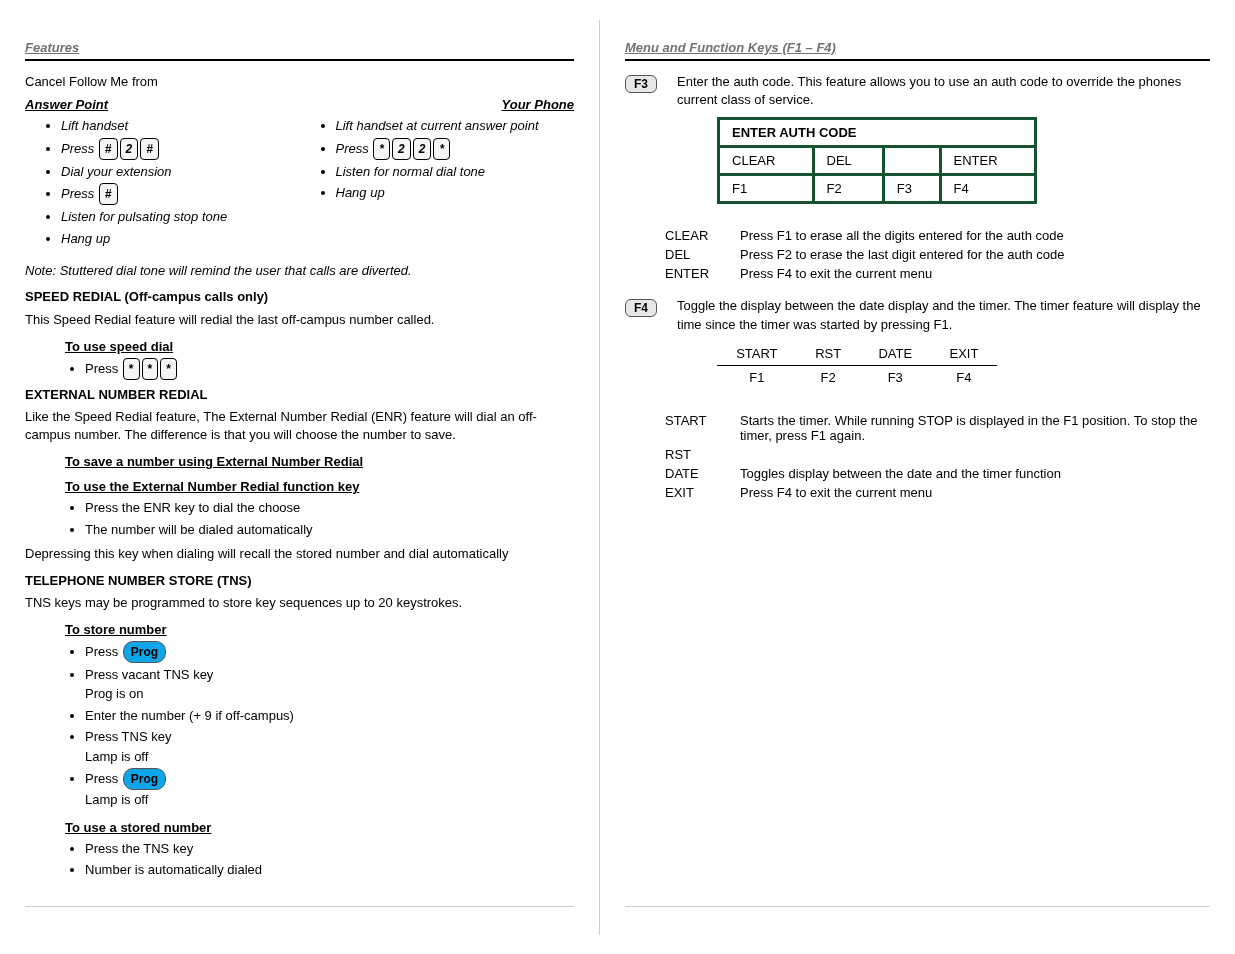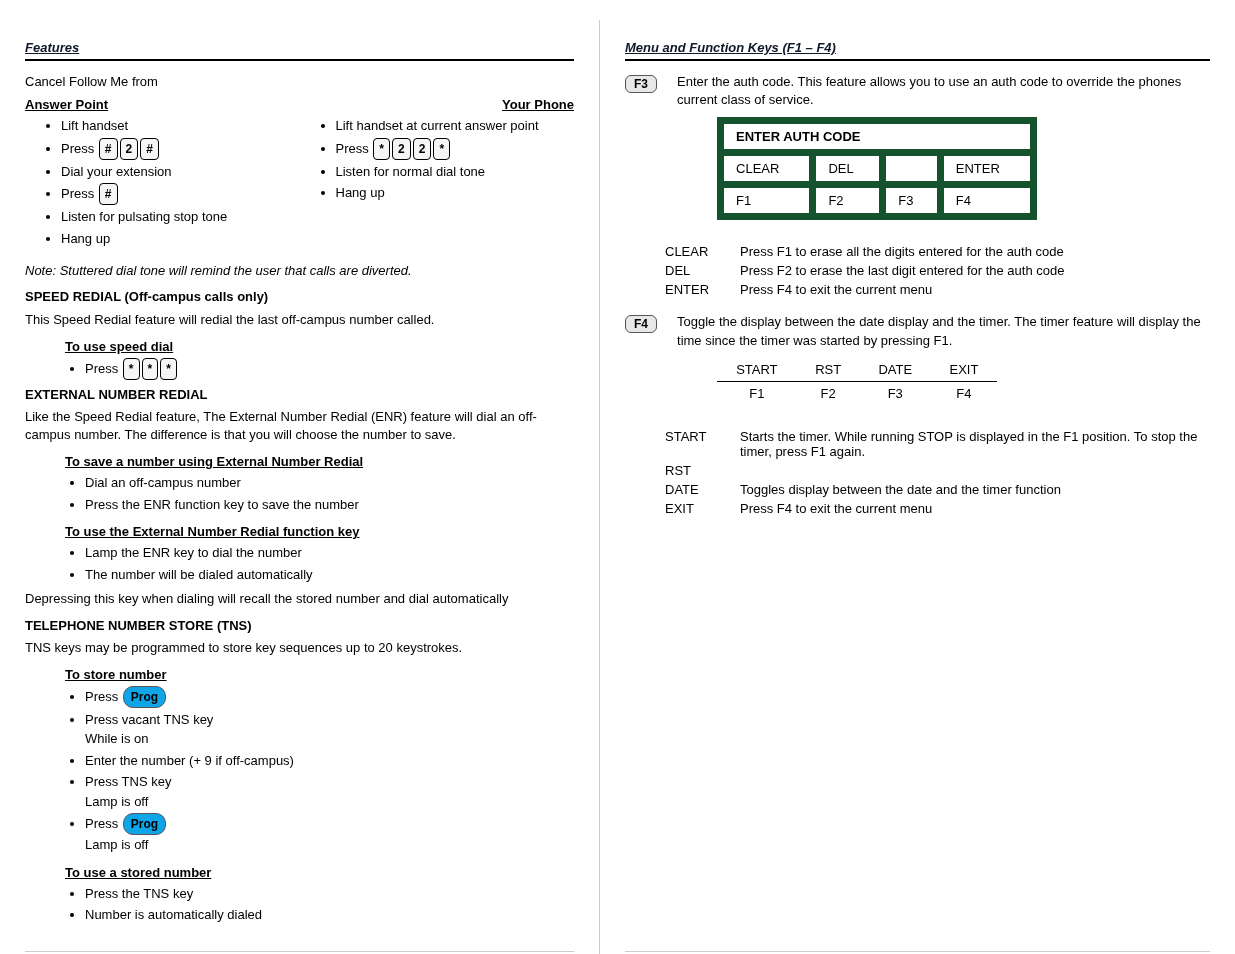--- a/index.html
+++ b/index.html
@@ -22,21 +22,21 @@
       padding: 20px 25px;
       border-right: 1px solid #ccc;
     }
     .right-column {
       width: 635px;
       padding: 20px 25px;
     }
     .section-title {
       font-style: italic;
       font-weight: bold;
-      color: #0f172a;
+      color: #737373;
       text-decoration: underline;
       font-size: 13px;
       margin-bottom: 4px;
     }
     .section-divider {
       border: none;
       border-top: 2px solid #000;
       margin-bottom: 12px;
     }
     .bold-heading {
@@ -54,20 +54,21 @@
     p { margin-bottom: 6px; line-height: 1.4; }
     ul {
       list-style: disc;
       margin-left: 30px;
       margin-bottom: 6px;
     }
     ul li { margin-bottom: 2px; line-height: 1.5; }
     .two-col {
       display: flex;
       margin-bottom: 8px;
+      font-style: italic;
     }
     .two-col .col { flex: 1; }
     .two-col .col ul { margin-left: 36px; }
     .key-badge {
       display: inline-flex;
       align-items: center;
       border: 1.5px solid #000;
       border-radius: 4px;
       padding: 1px 5px;
       font-size: 12px;
@@ -105,21 +106,21 @@
     .indent { margin-left: 40px; }
 
     
     .auth-table {
       border: 1px solid #000;
       width: 320px;
       margin: 8px 0 8px 40px;
       border-collapse: collapse;
     }
     .auth-table td {
-      border: 7px solid #14532d;
+      border: 3px solid #14532d;
       padding: 5px 12px;
       font-size: 13px;
     }
     .auth-table .header-row td {
       font-weight: bold;
       font-size: 13px;
     }
 
     
     .func-desc {
@@ -235,40 +236,36 @@
               <span class="key-badge">*</span>
               <span class="key-badge">*</span>
             </span>
           </li>
         </ul>
 
         <p class="bold-heading" style="">EXTERNAL NUMBER REDIAL</p>
         <p>Like the Speed Redial feature, The External Number Redial (ENR) feature will dial an off-campus number. The difference is that you will choose the number to save.</p>
 
         <div class="underline-heading indent">To save a number using External Number Redial</div>
-        <ul class="indent" style="margin-left:60px;">
-          <li>Dial an off-campus number</li>
-          <li>Press the ENR function key to save the number</li>
-        </ul>
 
         <div class="underline-heading indent">To use the External Number Redial function key</div>
         <ul class="indent" style="margin-left:60px;">
-          <li>Lamp the ENR key to dial the number</li>
+          <li>Press the ENR key to dial the choose</li>
           <li>The number will be dialed automatically</li>
         </ul>
 
         <p style="margin-top:6px;">Depressing this key when dialing will recall the stored number and dial automatically</p>
 
         <p class="bold-heading" style="margin-top:8px;">TELEPHONE NUMBER STORE (TNS)</p>
         <p>TNS keys may be programmed to store key sequences up to 20 keystrokes.</p>
 
         <div class="underline-heading indent">To store number</div>
         <ul class="indent" style="margin-left:60px;">
           <li>Press <span class="key-badge-round">Prog</span></li>
-          <li>Press vacant TNS key<br><span style="margin-left:0;">While is on</span></li>
+          <li>Press vacant TNS key<br><span style="margin-left:0;">Prog is on</span></li>
           <li>Enter the number (+ 9 if off-campus)</li>
           <li>Press TNS key<br><span>Lamp is off</span></li>
           <li>Press <span class="key-badge-round">Prog</span><br><span>Lamp is off</span></li>
         </ul>
 
         <div class="underline-heading indent" style="margin-top:10px;">To use a stored number</div>
         <ul class="indent" style="margin-left:60px;">
           <li>Press the TNS key</li>
           <li>Number is automatically dialed</li>
         </ul>

